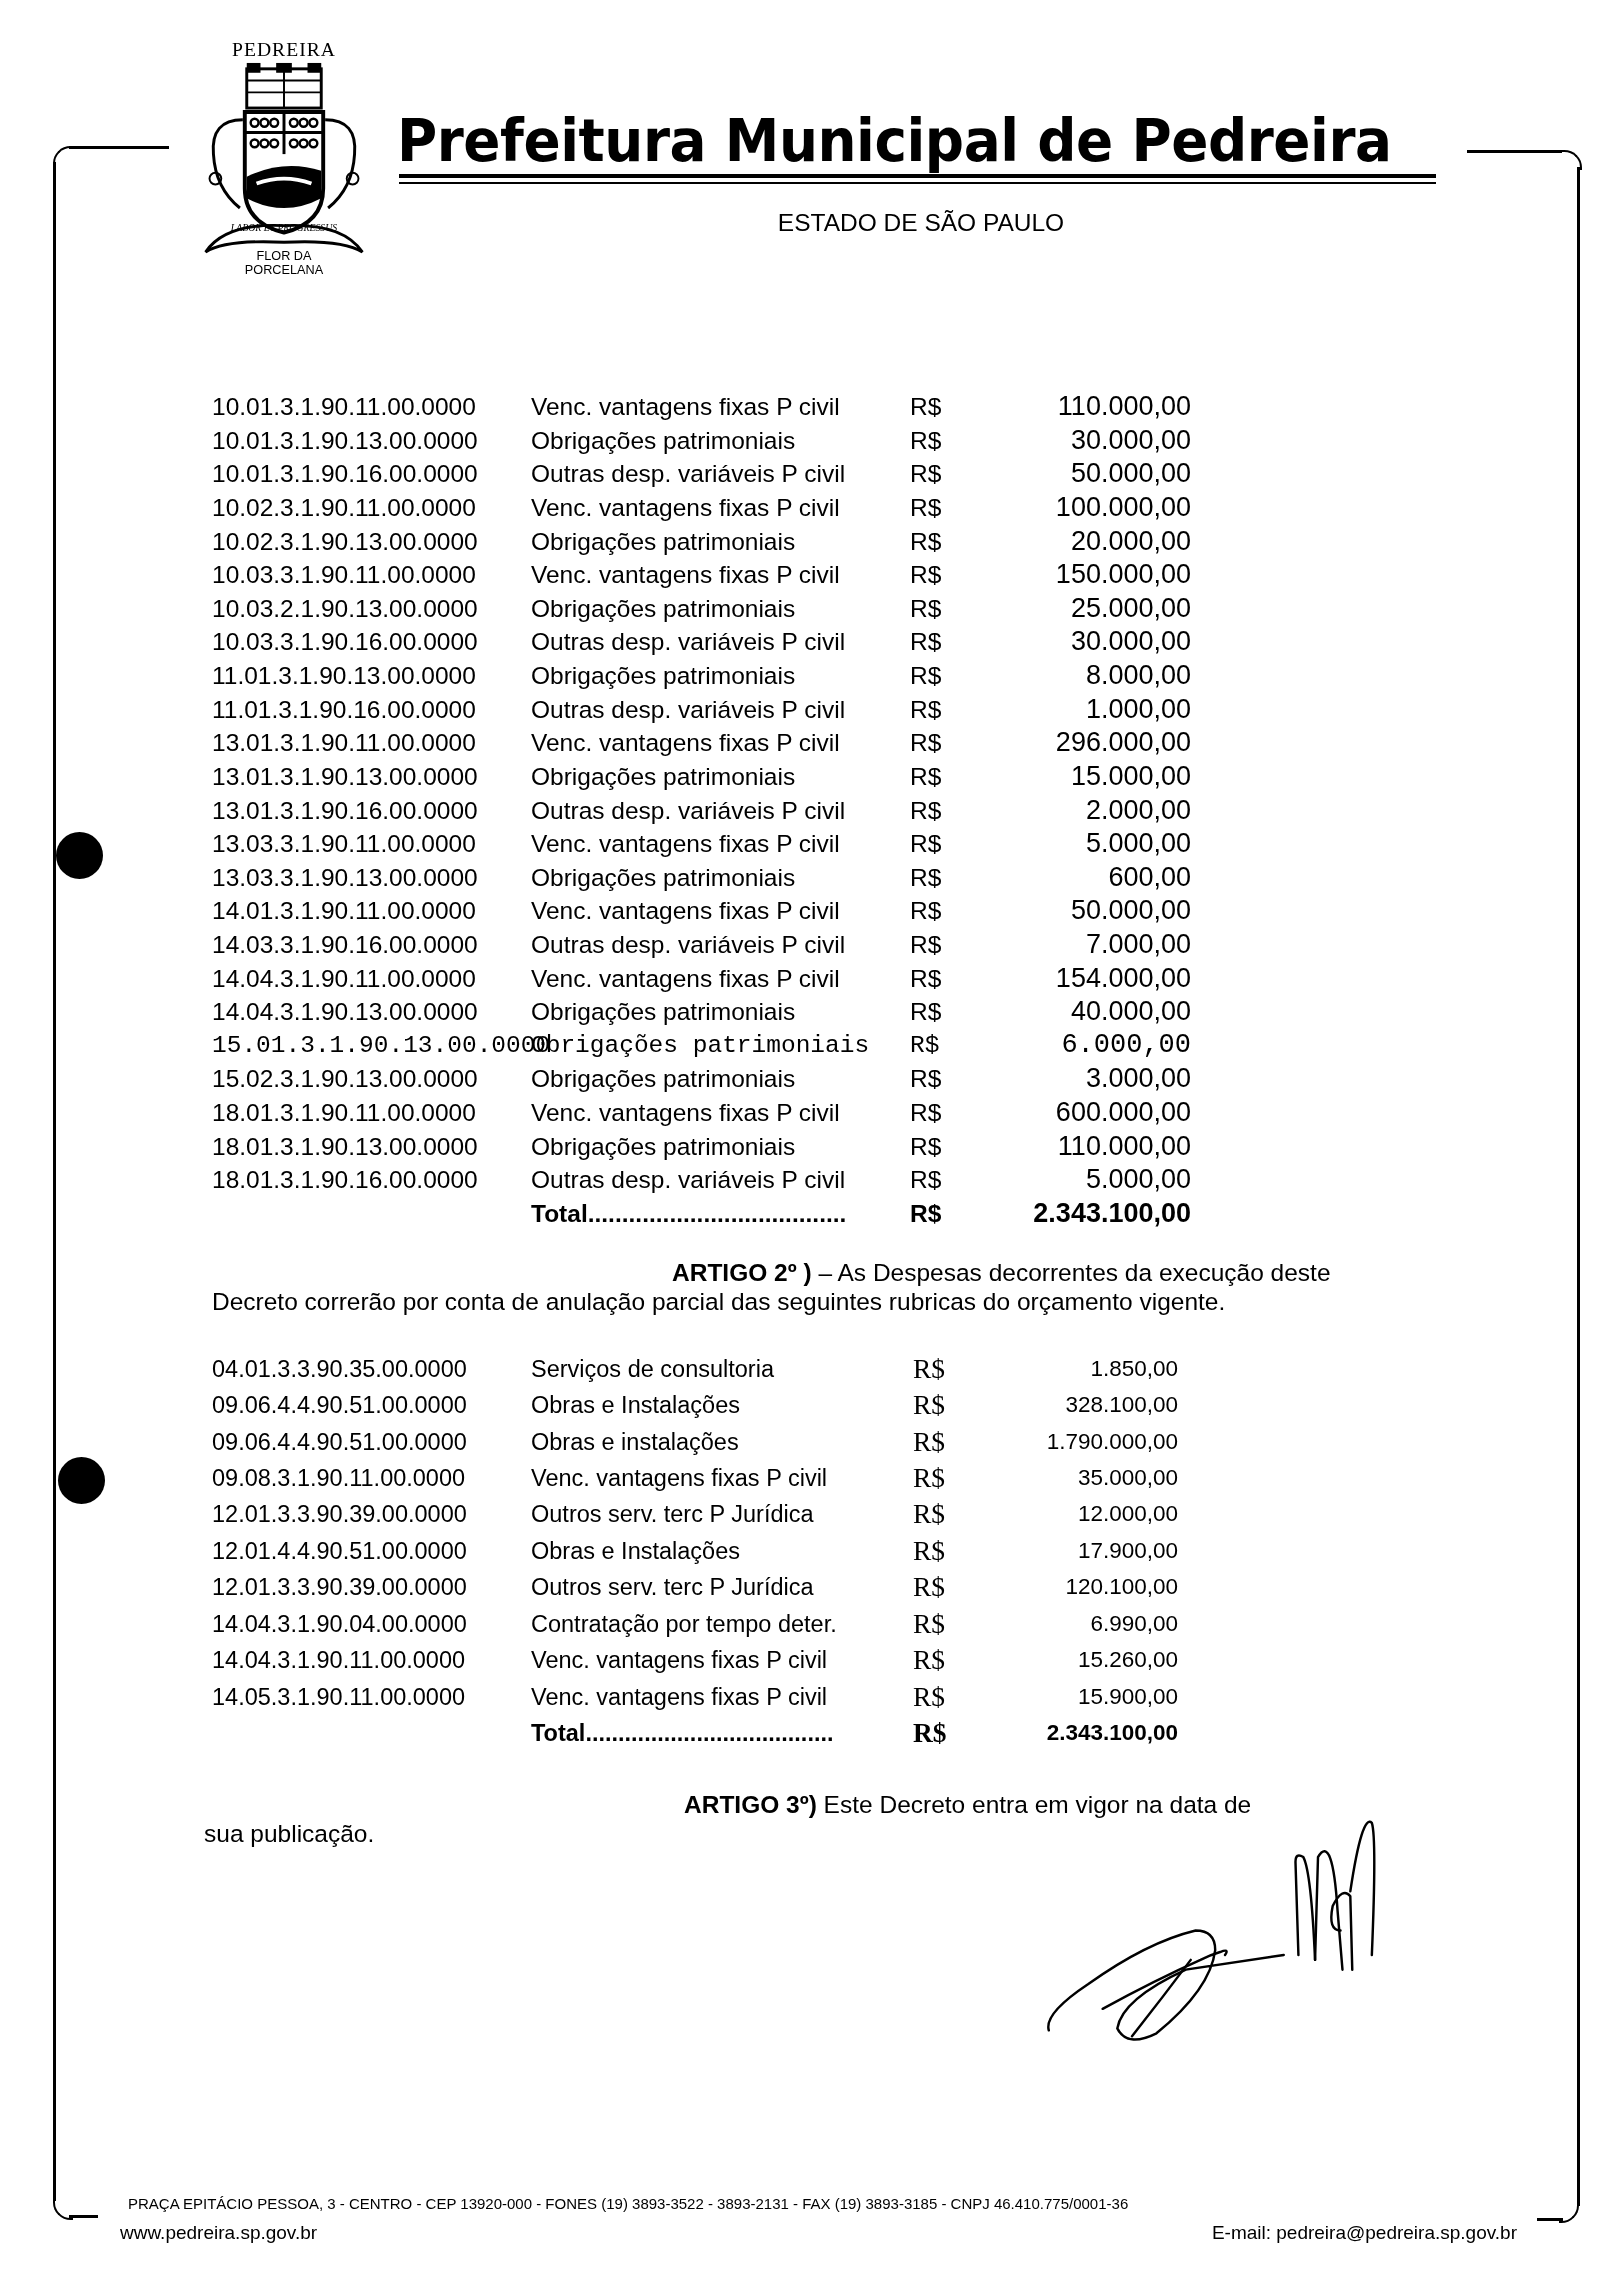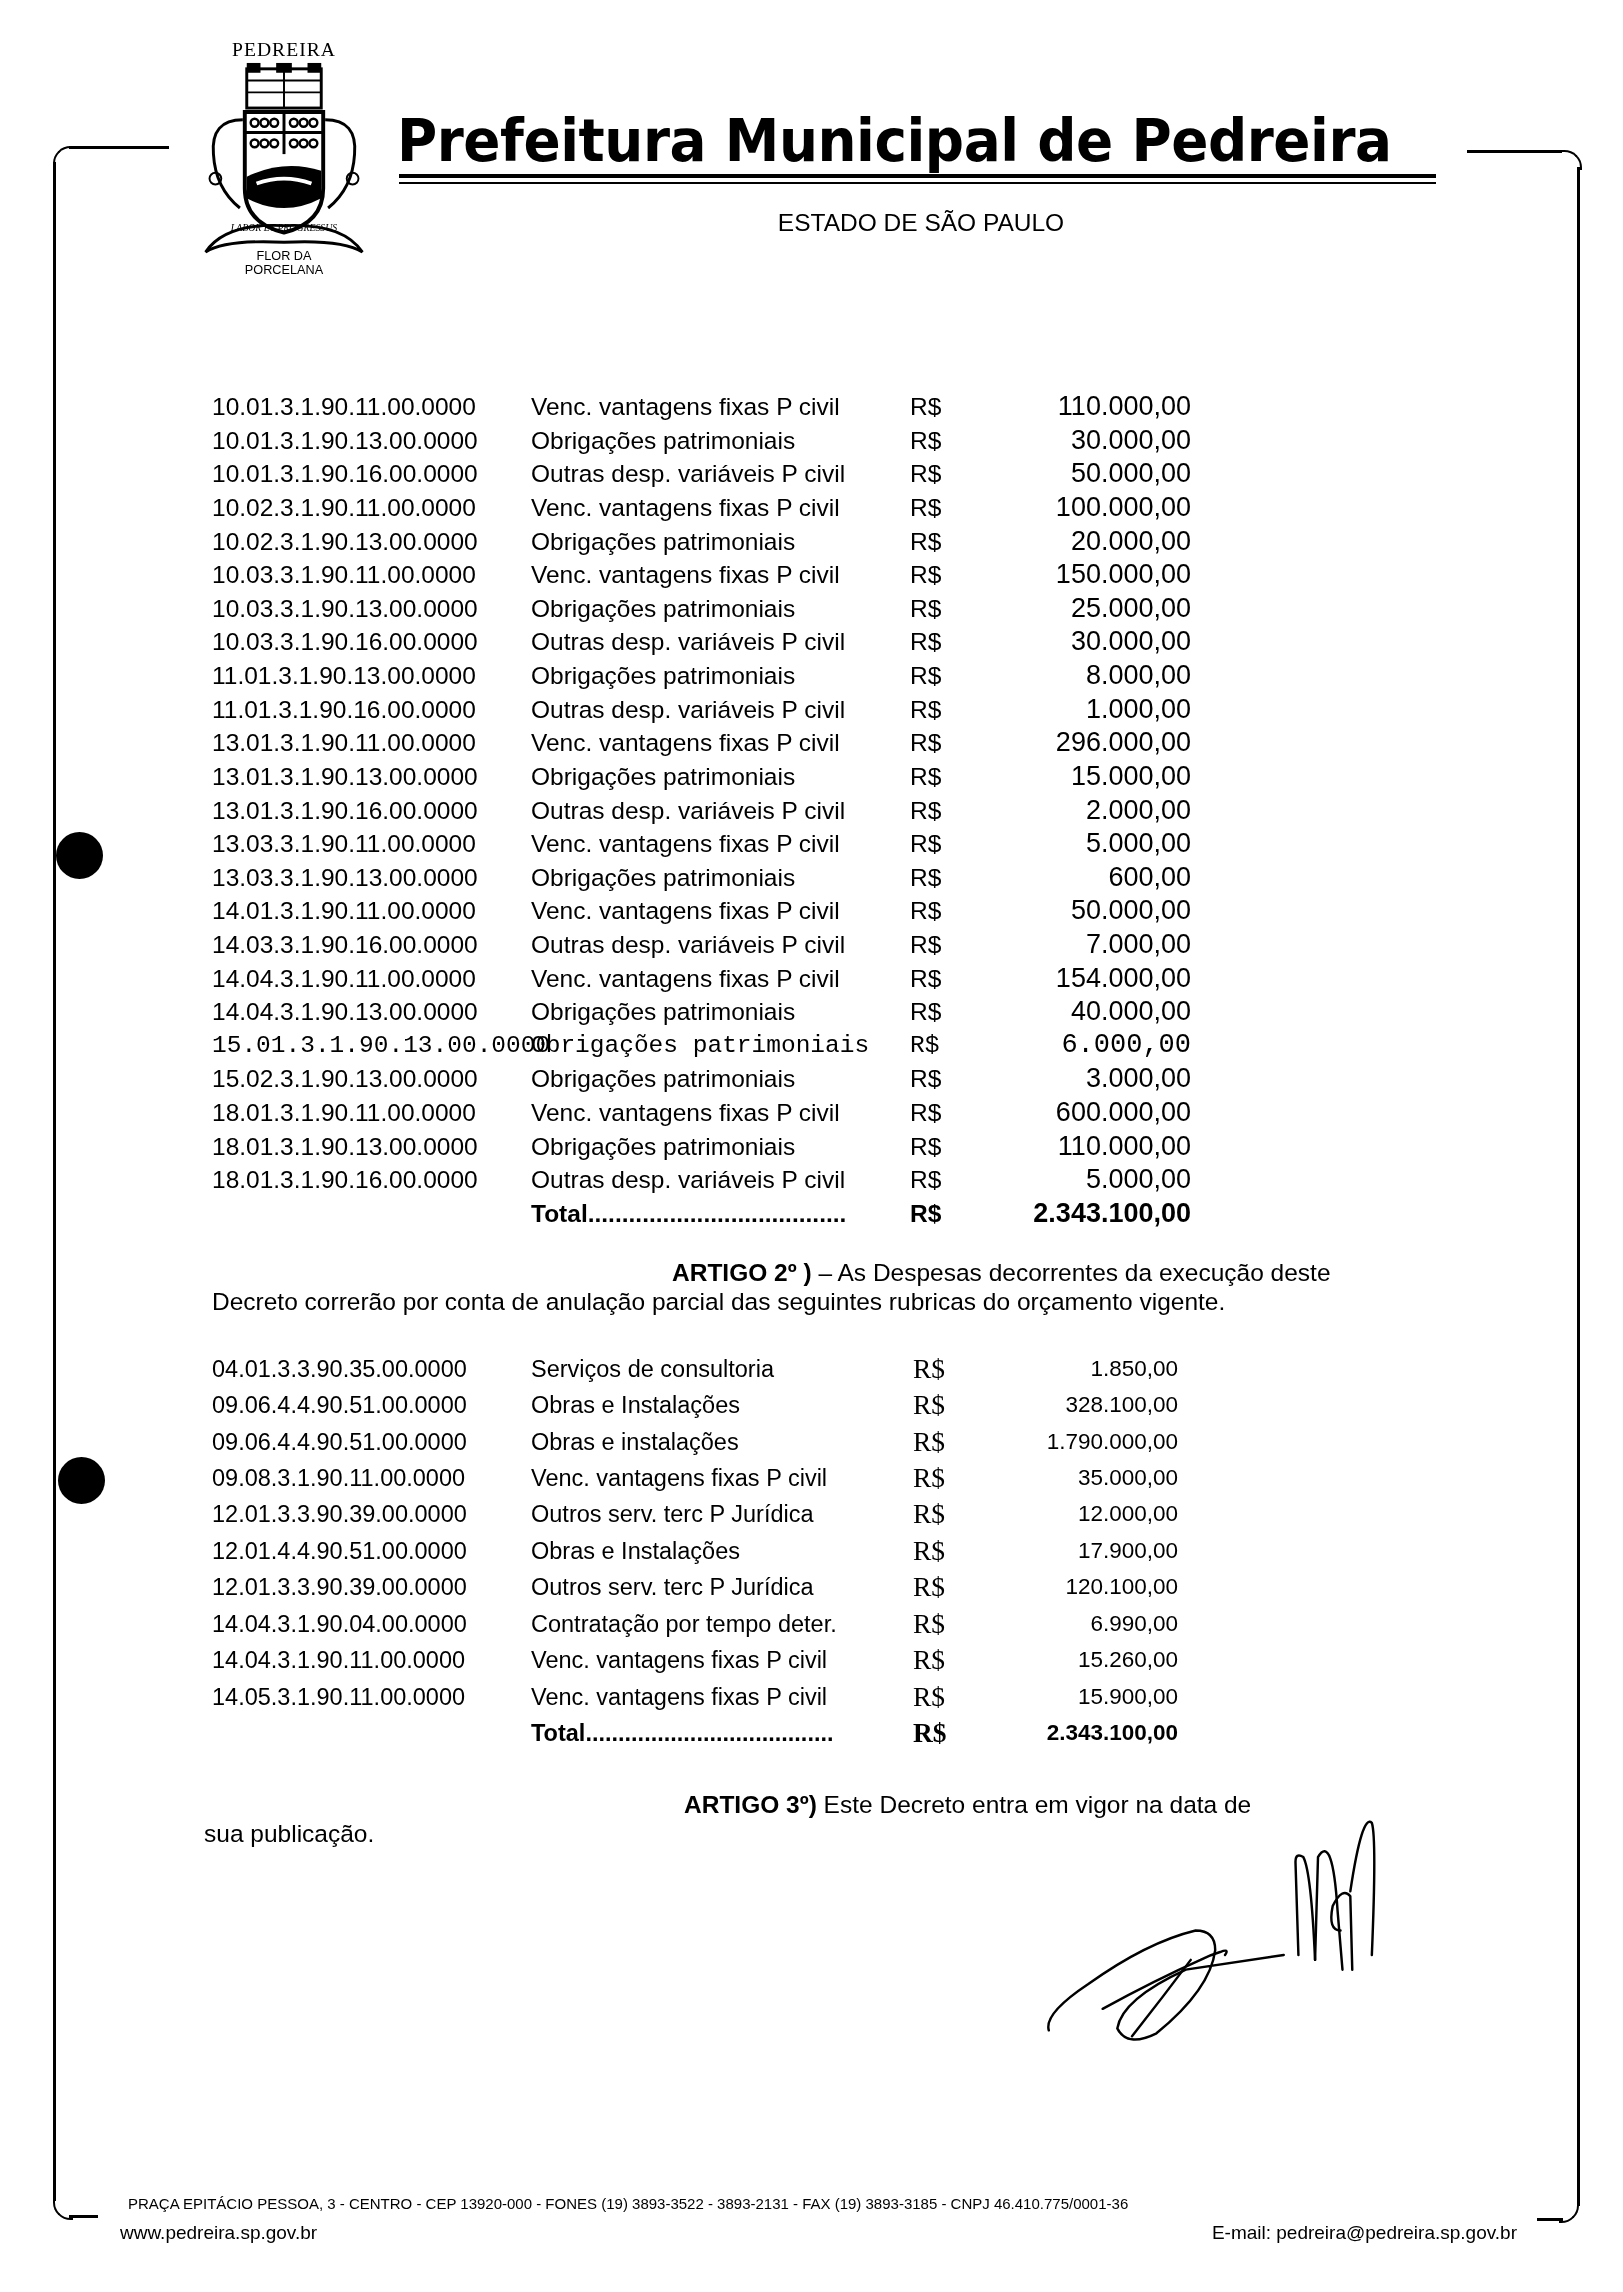--- a/index.html
+++ b/index.html
@@ -152,21 +152,21 @@
       <span class="cur">R$</span>
       <span class="val">20.000,00</span>
     </div>
     <div class="row" style="top: 558px;">
       <span class="code">10.03.3.1.90.11.00.0000</span>
       <span class="desc">Venc. vantagens fixas P civil</span>
       <span class="cur">R$</span>
       <span class="val">150.000,00</span>
     </div>
     <div class="row" style="top: 592px;">
-      <span class="code">10.03.3.1.90.13.00.0000</span>
+      <span class="code">10.03.2.1.90.13.00.0000</span>
       <span class="desc">Obrigações patrimoniais</span>
       <span class="cur">R$</span>
       <span class="val">25.000,00</span>
     </div>
     <div class="row" style="top: 625px;">
       <span class="code">10.03.3.1.90.16.00.0000</span>
       <span class="desc">Outras desp. variáveis P civil</span>
       <span class="cur">R$</span>
       <span class="val">30.000,00</span>
     </div>

